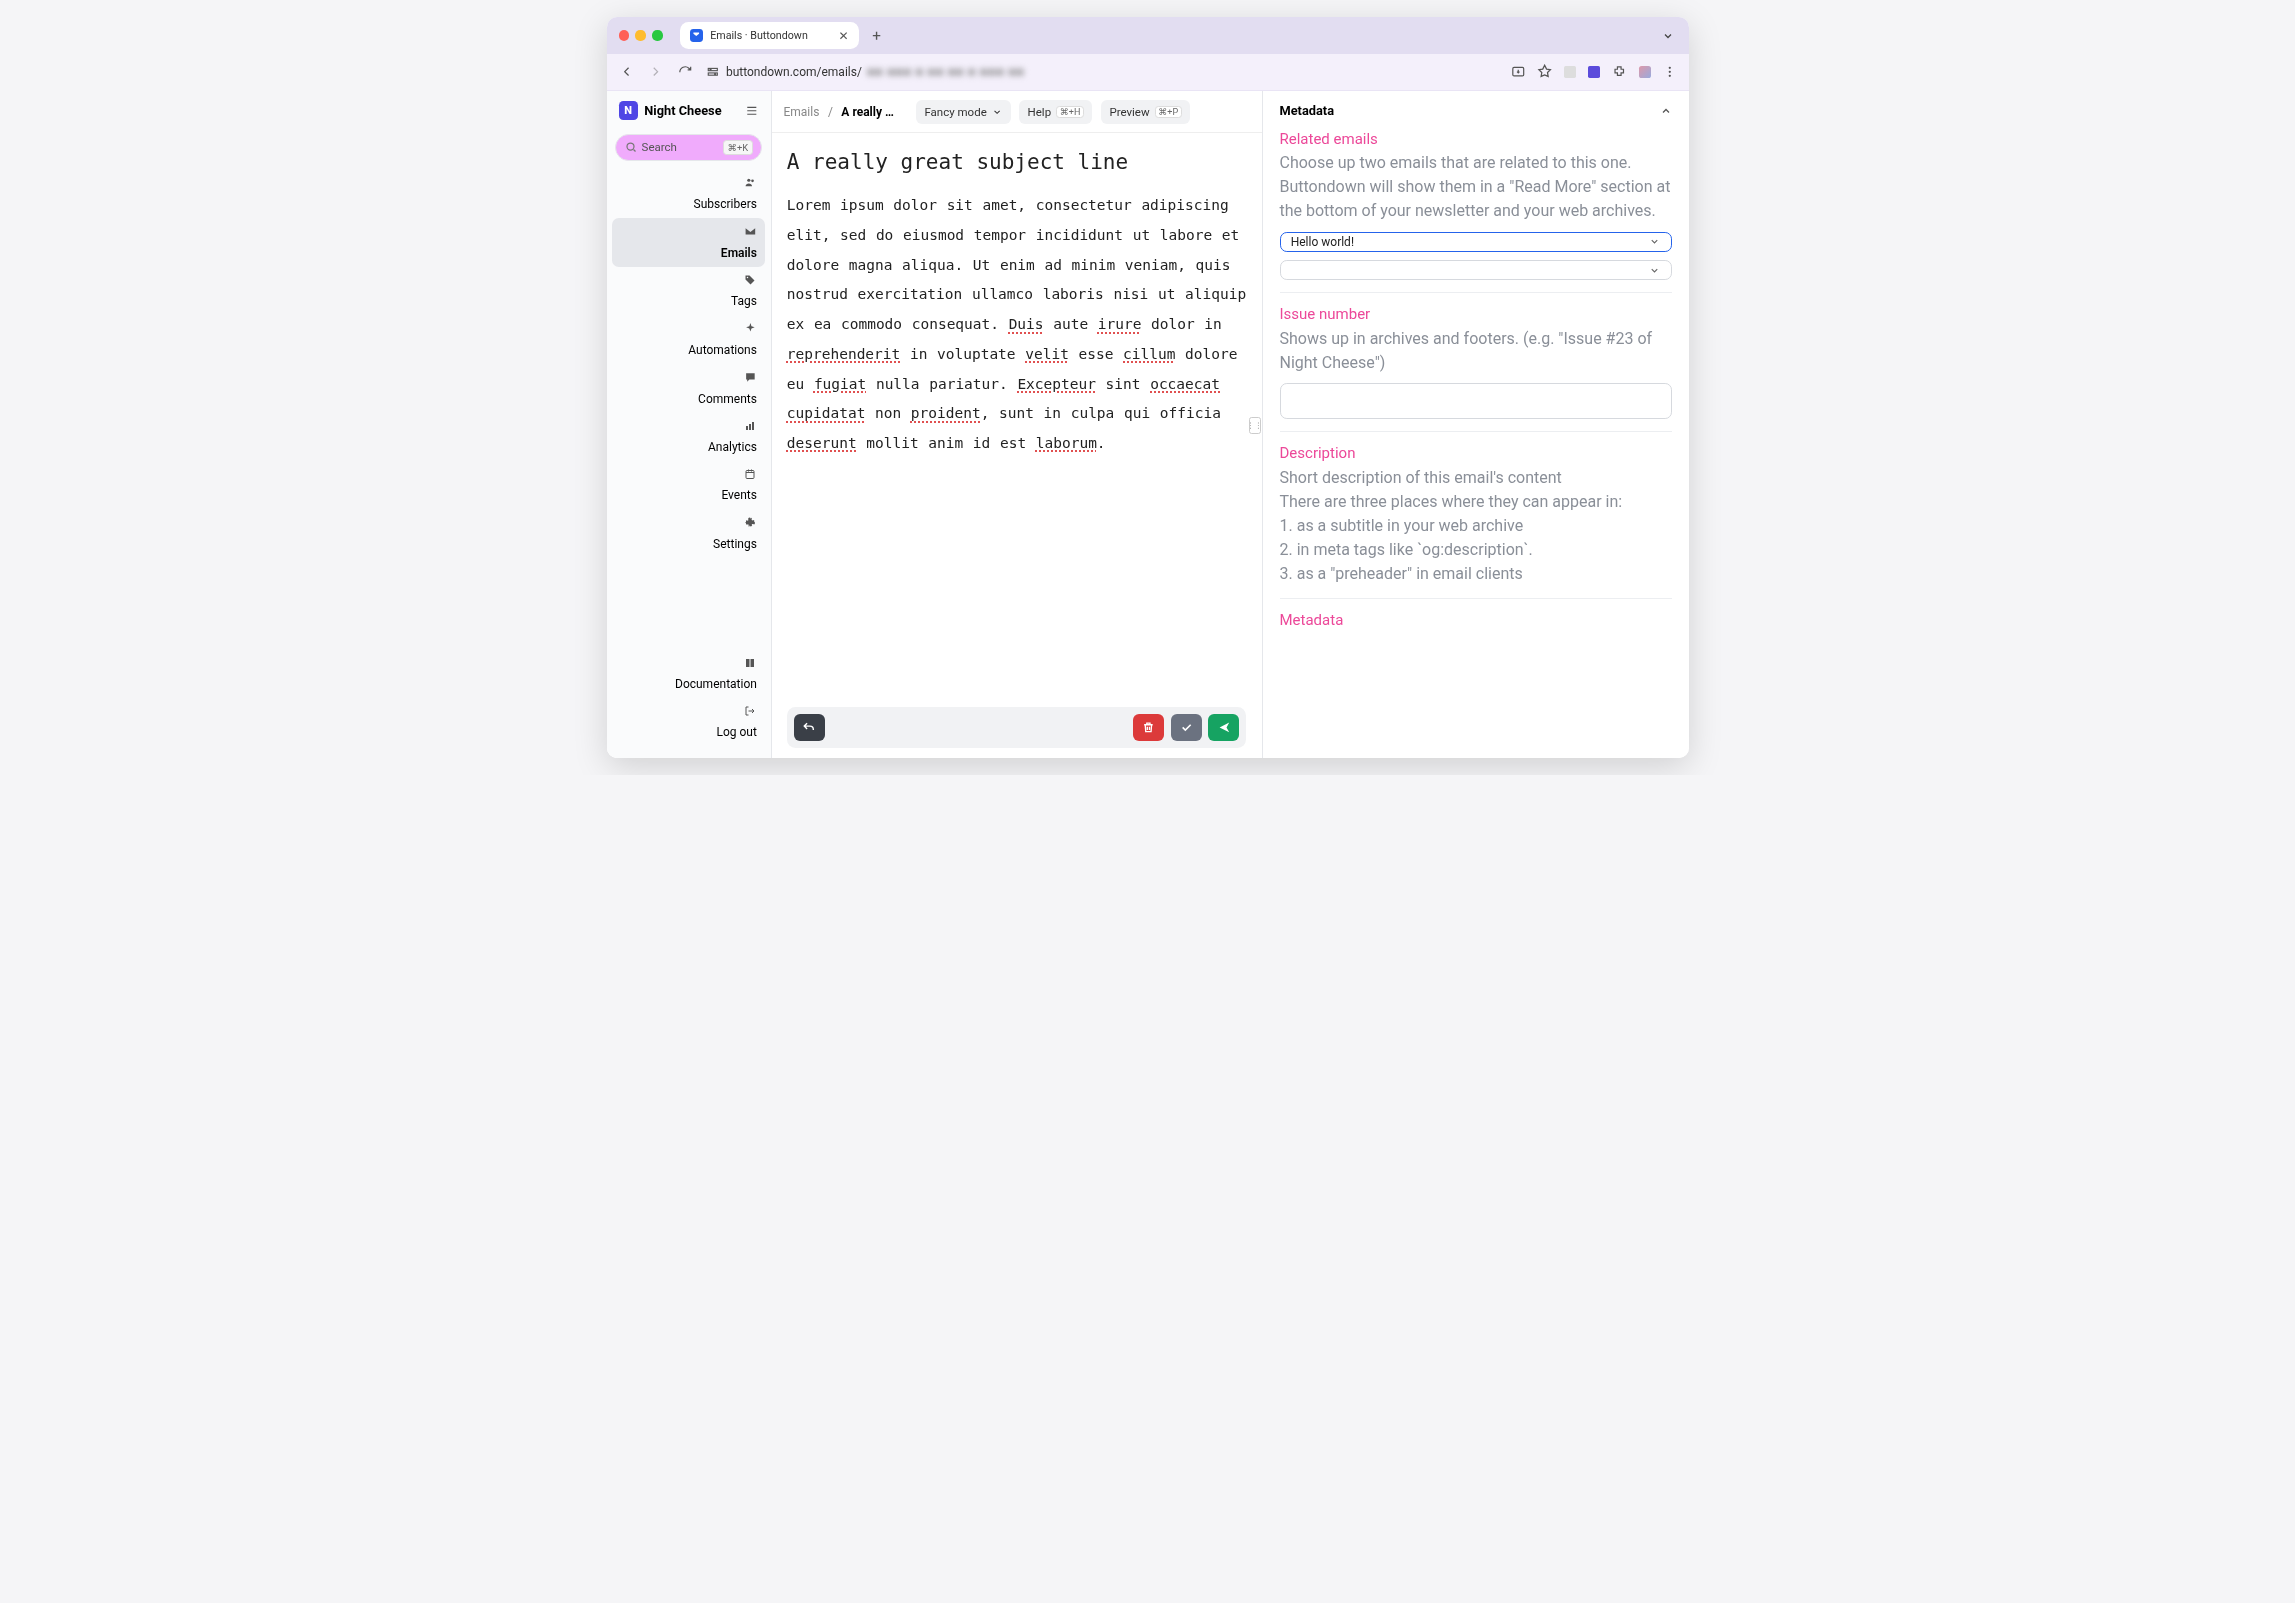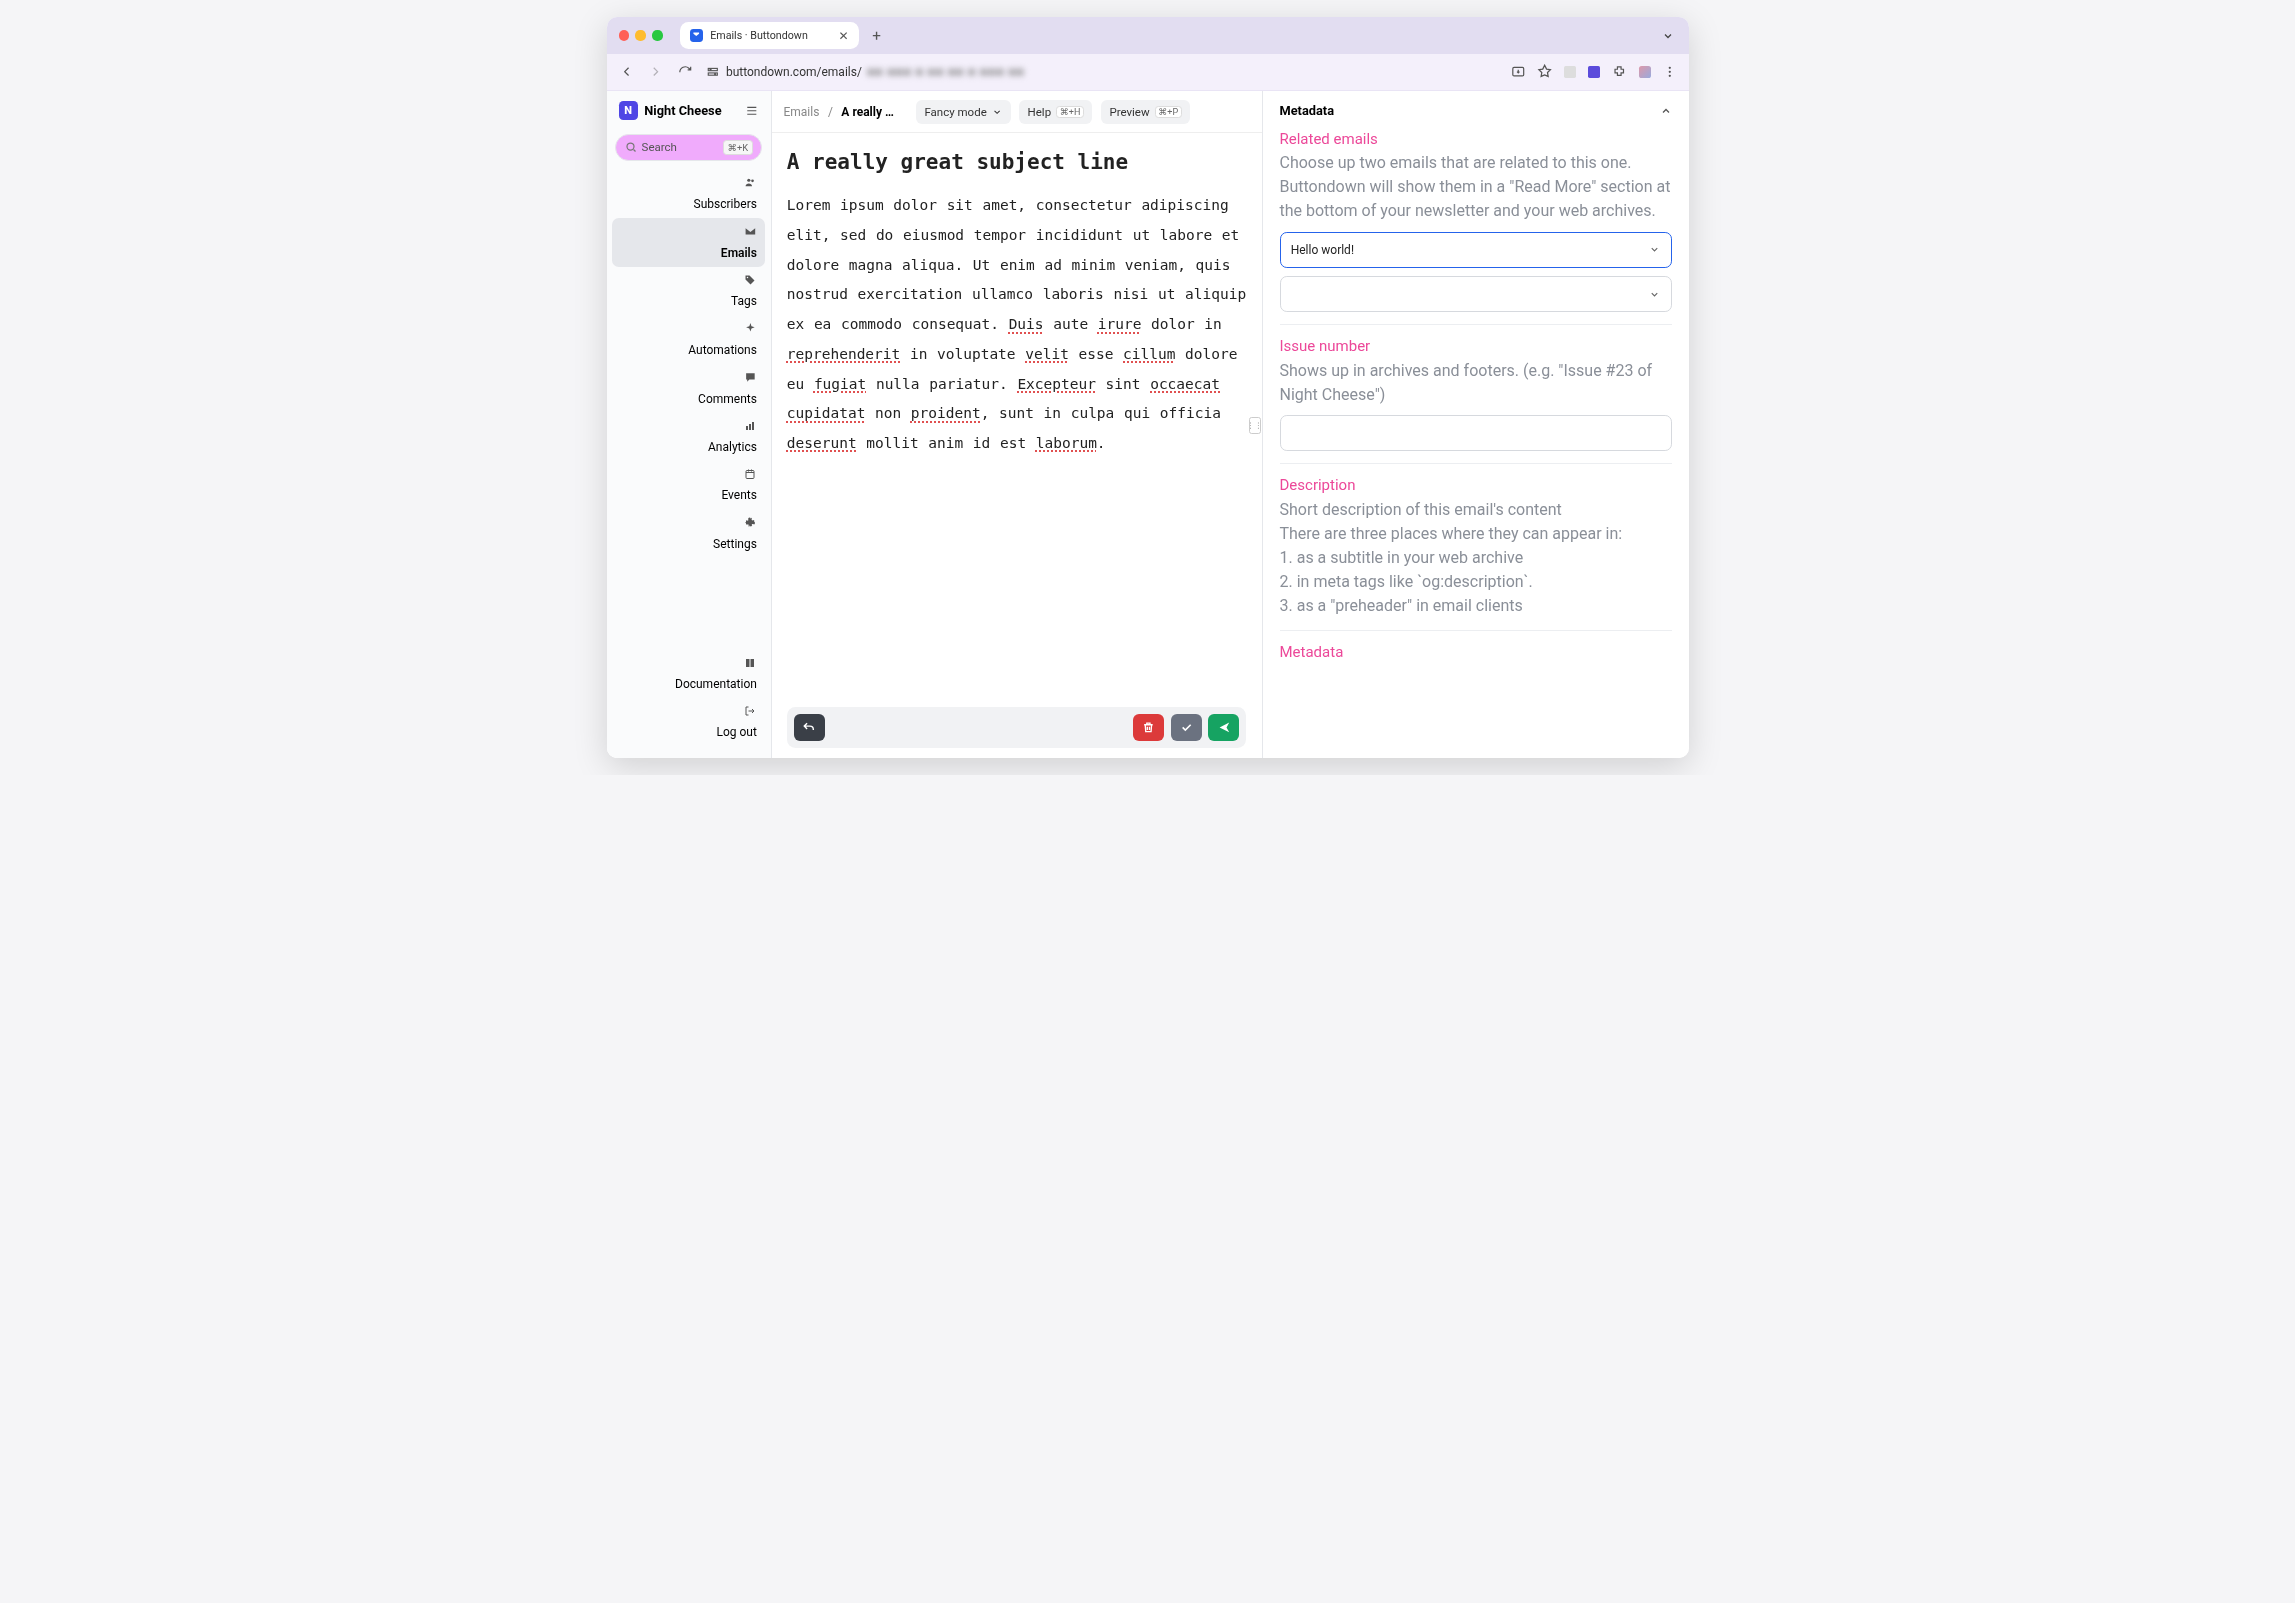--- a/index.html
+++ b/index.html
@@ -42,37 +42,37 @@
 .sidebar-footer { margin-top: auto; padding: 6.8px 5.1px 12px; }
 
 .editor-col { flex: 1; display: flex; flex-direction: column; border-right: 0.9px solid #e5e7eb; min-width:0; }
 .editor-top { display: flex; align-items: center; gap: 8.5px; padding: 8.5px 12px; border-bottom: 0.9px solid #eee; font-size: 12px; }
 .crumb-muted { color: #888; }
 .crumb-sep { color: #888; }
 .crumb-bold { font-weight: 700; }
 .pill { background: #f1f2f4; border-radius: 6px; padding: 5.1px 8.5px; display: flex; align-items: center; gap: 5.1px; font-size: 11.5px; color:#333; cursor:pointer; }
 .pill .kbd { font-size: 9px; border: 0.9px solid #ddd; border-radius: 3.4px; padding: 0 2.6px; background:#fff; color:#666; }
 .editor-body { flex:1; padding: 17px 15.3px 10.2px; overflow:auto; display:flex; flex-direction:column; }
-.subject { font-family: ui-monospace, Menlo, Consolas, monospace; font-size: 21px; font-weight: 700; color:#222; margin-bottom: 17px; }
+.subject { font-family: ui-monospace, Menlo, Consolas, monospace; font-size: 21px; font-weight: 400; color:#222; margin-bottom: 17px; }
 .content { font-family: ui-monospace, Menlo, Consolas, monospace; font-size: 14.5px; line-height: 2.05; color: #222; word-spacing: 0.9px; }
 .typo { text-decoration: underline dotted #e05050 1.7px; text-underline-offset: 2.6px; }
 .editor-bottom { margin-top:auto; background: #f1f2f4; border-radius: 8.5px; padding: 6.8px; display: flex; align-items: center; }
 .btn { height: 27px; min-width: 31px; border-radius: 6px; display:flex; align-items:center; justify-content:center; cursor:pointer; color:#fff; }
 .btn.dark { background:#3a3f47; } .btn.red { background:#dc3a3a; } .btn.grey { background:#6b7280; } .btn.green { background:#16a362; }
 .editor-bottom .right { margin-left:auto; display:flex; gap:6.8px; }
 
 .panel { width: 426px; display:flex; flex-direction:column; overflow:hidden; }
 .panel-head { display:flex; align-items:center; padding: 10.2px 13.6px; border-bottom:0.9px solid #eee; font-weight:700; font-size:12.8px; }
 .panel-head .actions { margin-left:auto; display:flex; gap:12px; color:#555; }
 .panel-body { flex:1; overflow:auto; padding: 0 17px; }
 .section-title { font-weight:700; font-size:12.8px; padding: 12px 0 6.8px; display:flex; align-items:center; }
 .section-title .chev { margin-left:auto; color:#555; }
 .field-label { font-weight:400; font-size:15px; color:#ec4899; margin-top:5.1px; }
 .help { font-size: 16px; color: #8a8f98; line-height:1.5; margin: 3.4px 0 8.5px; }
-.select { border:1.7px solid #2563eb; border-radius:6.8px; height:36px; display:flex; align-items:center; padding:0 10.2px; font-size:12px; color:#222; background:#fff; margin-bottom:8.5px; }
+.select { border:1.7px solid #2563eb; border-radius:6.8px; height:20px; display:flex; align-items:center; padding:0 10.2px; font-size:12px; color:#222; background:#fff; margin-bottom:8.5px; }
 .select.plain { border:0.9px solid #d6d9de; }
 .select .chev { margin-left:auto; color:#666; }
 .hr { border:none; border-top:0.9px solid #eceef1; margin: 12px 0; }
 .input { border:0.9px solid #d6d9de; border-radius:6.8px; height:36px; width:100%; padding:0 10.2px; font-size:12px; }
 .textarea-wrap { border:0.9px solid #d6d9de; border-radius:6.8px; padding:8.5px 10.2px 31px; position:relative; min-height:85px; font-size:12px; color:#9aa0a8; resize: vertical; }
 .gen-btn { position:absolute; right:6.8px; bottom:6.8px; border:0.9px solid #d6d9de; background:#fff; border-radius:5.1px; font-size:9.8px; font-weight:600; padding:3.4px 6.8px; color:#555; cursor:pointer; letter-spacing:0.3px; }
 .resize-handle { position:absolute; right:1.7px; bottom:1.7px; width:8.5px; height:8.5px; background: linear-gradient(135deg, transparent 50%, #bbb 50%, #bbb 60%, transparent 60%, transparent 70%, #bbb 70%, #bbb 80%, transparent 80%); }
 
 .drag-handle { position:absolute; left:642px; top:400px; width:12px; height:17px; border:0.9px solid #ccc; border-radius:2.6px; background:#fff; display:flex; align-items:center; justify-content:center; font-size:7.7px; color:#888; }
 

